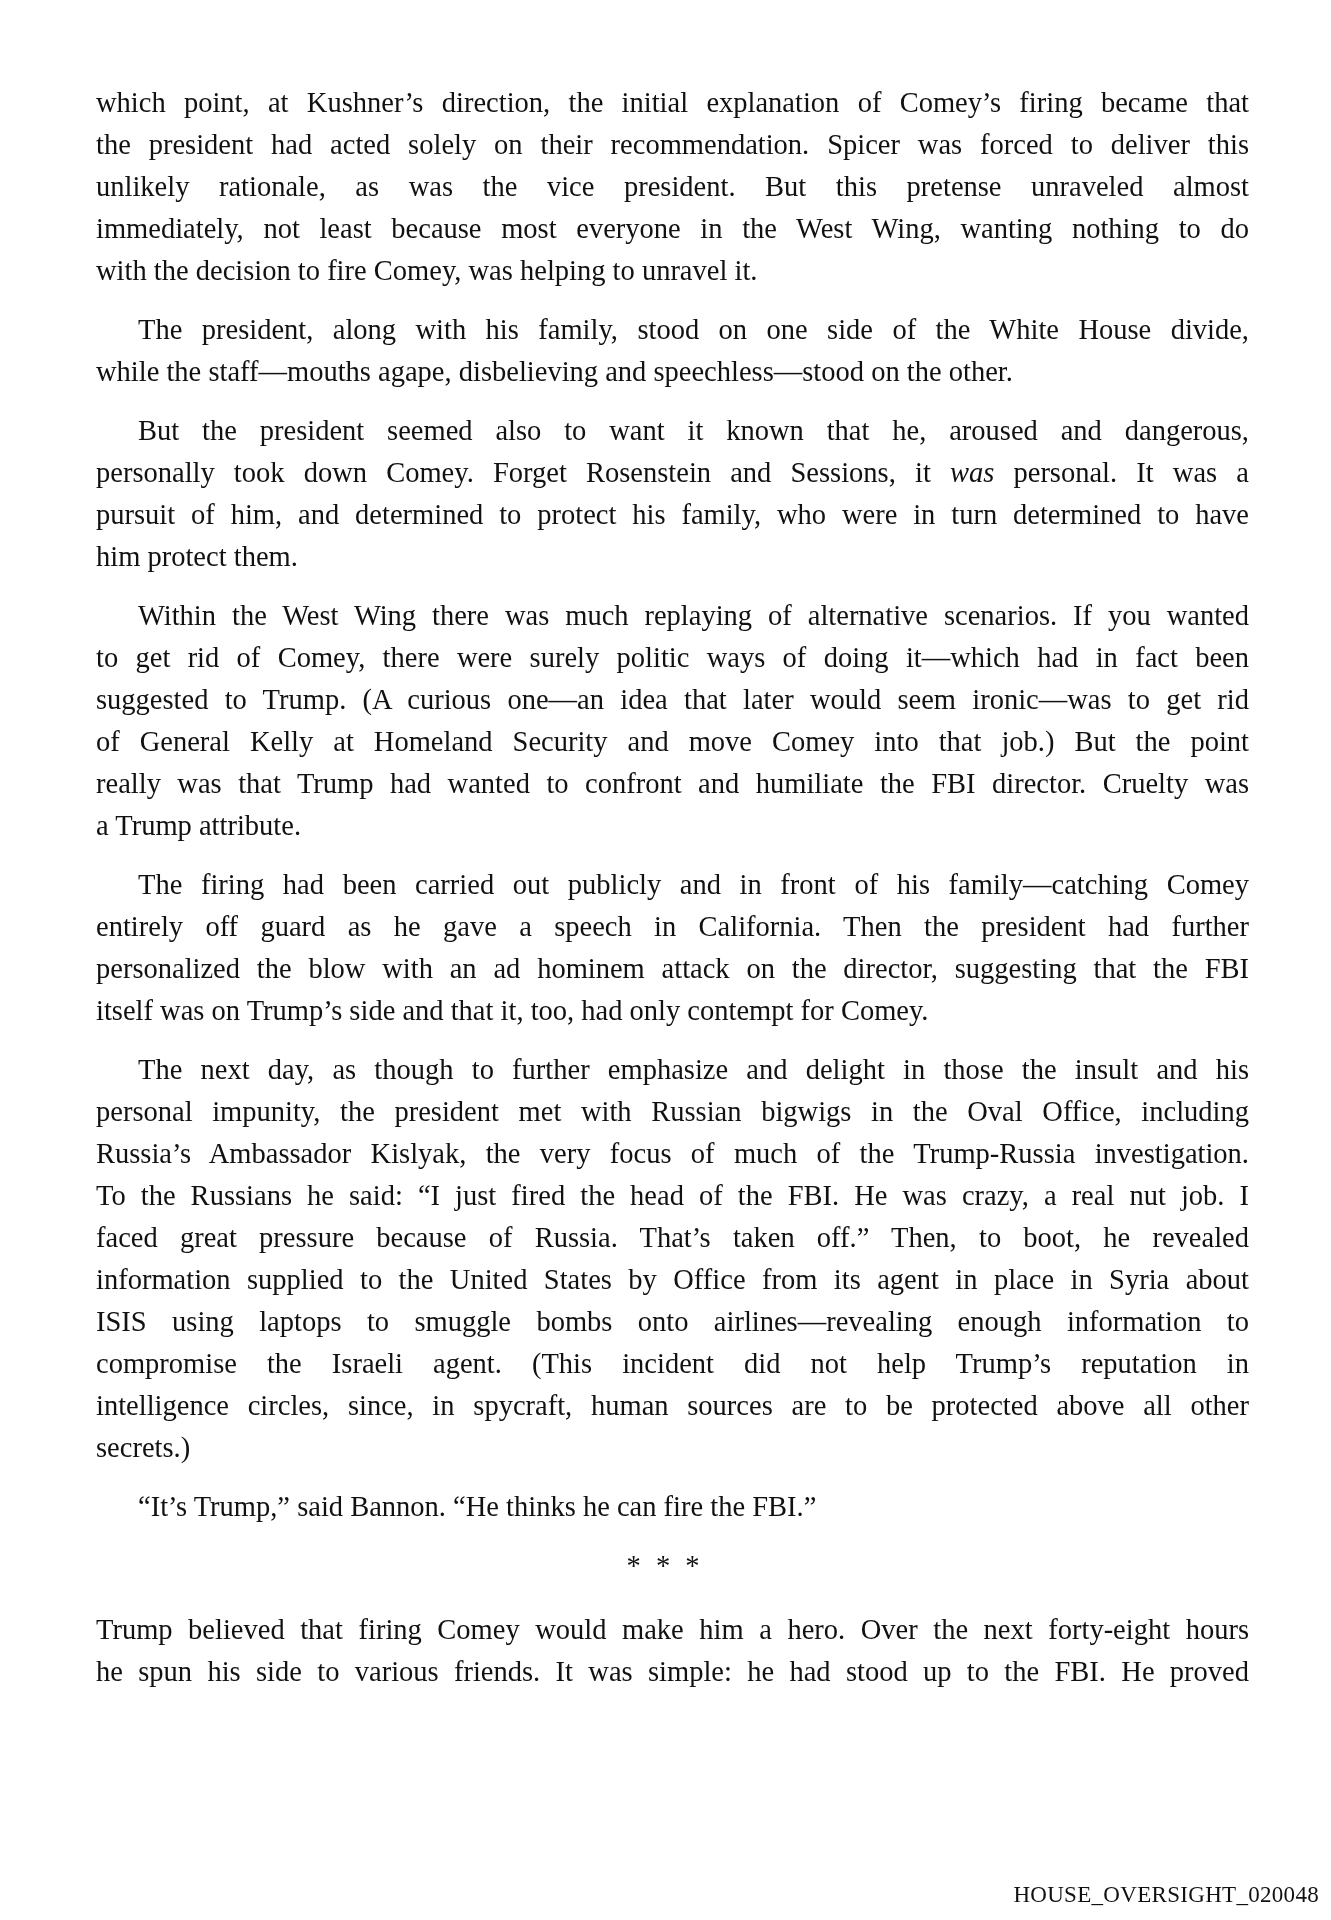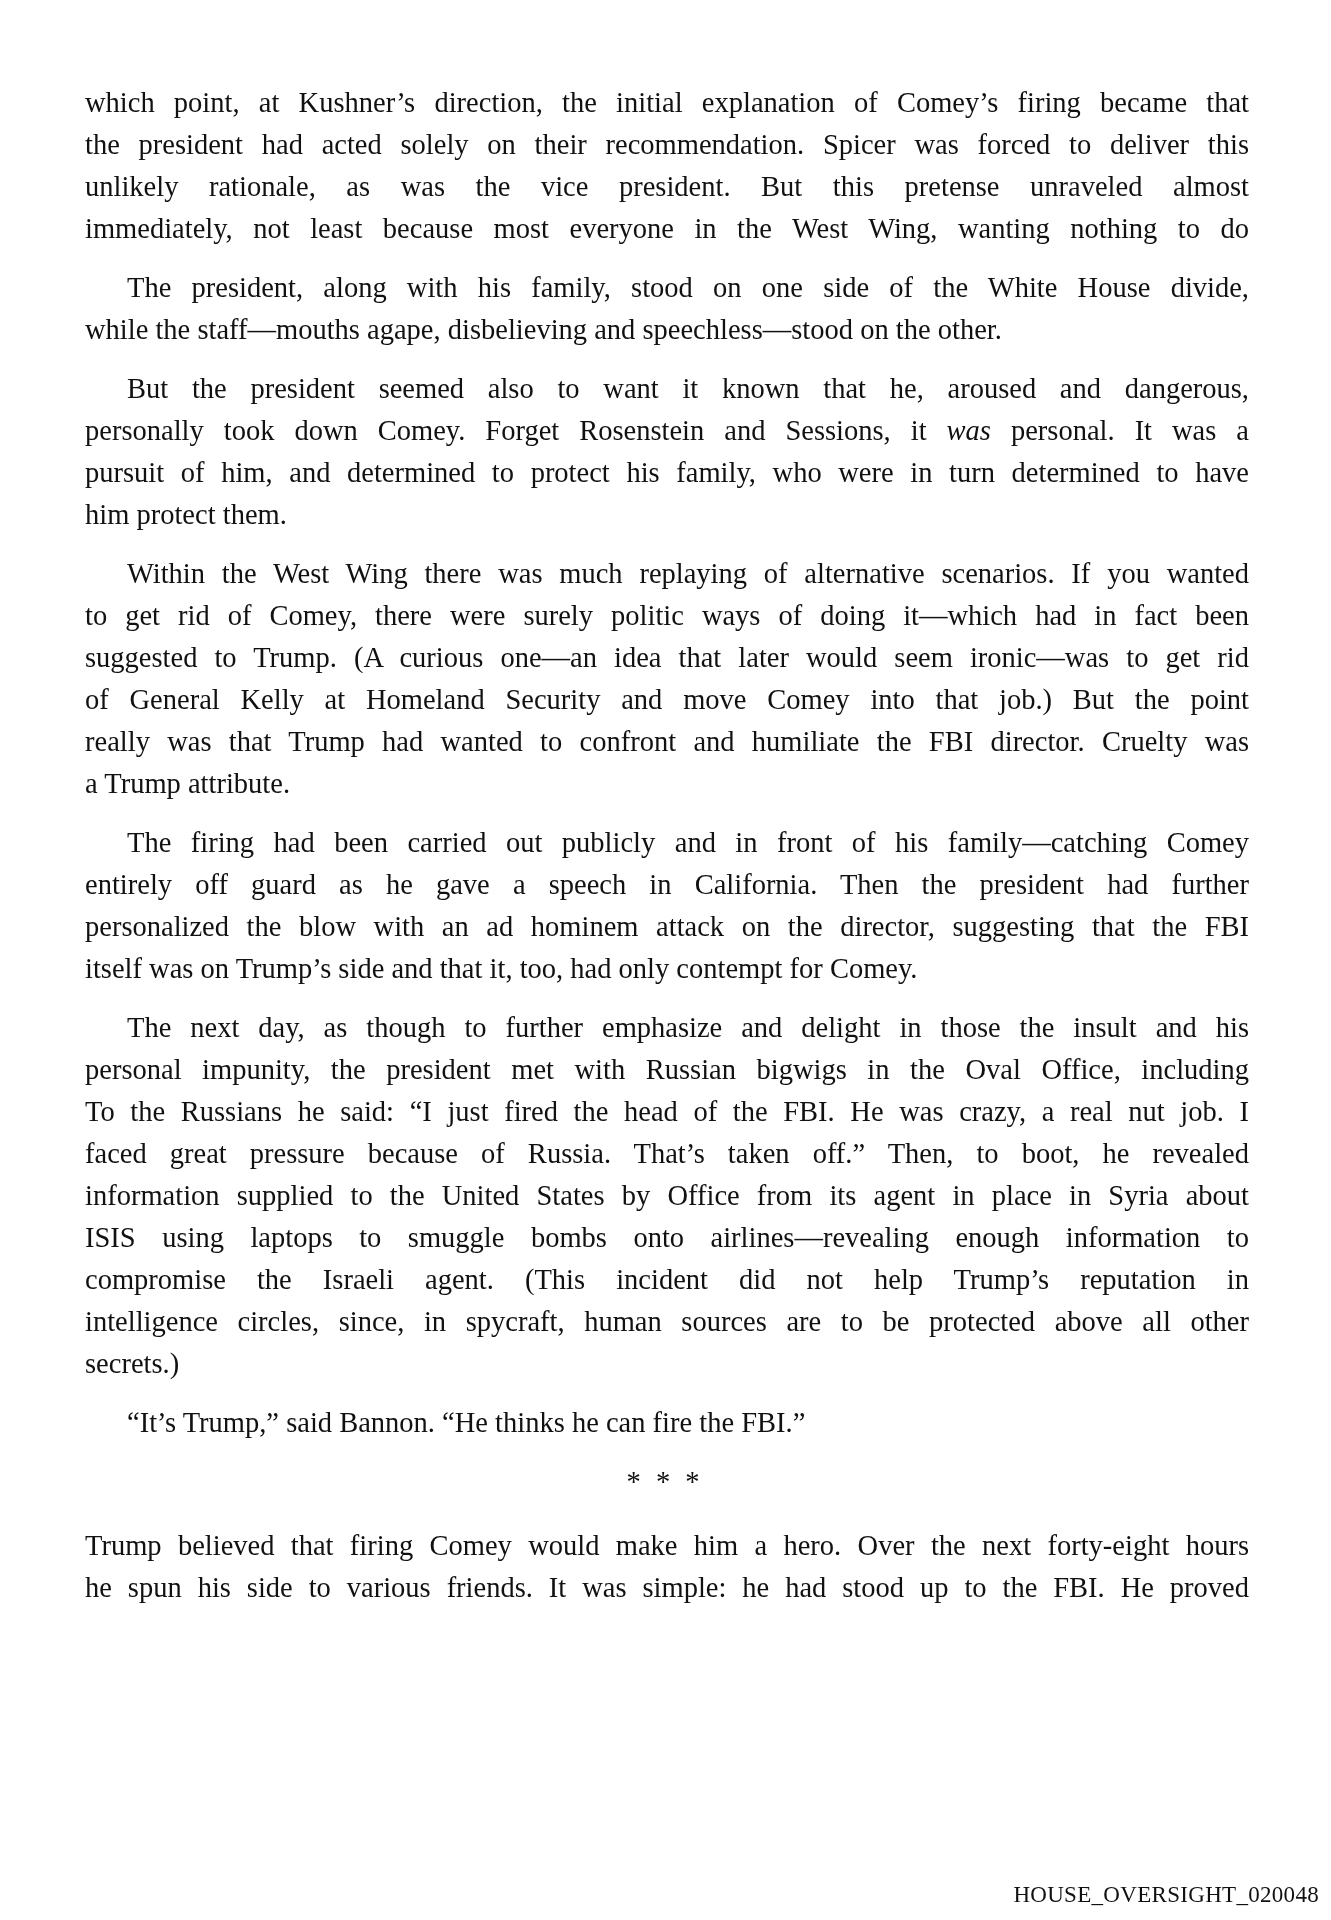--- a/index.html
+++ b/index.html
@@ -2,21 +2,21 @@
 <html><head>
 <meta charset="utf-8">
 <style>
   html, body { margin: 0; padding: 0; background: #ffffff; }
   body { width: 1331px; height: 1920px; position: relative; overflow: hidden; }
   .page {
     position: absolute; left: 81px; top: 82px; width: 1168px;
     font-family: "Liberation Serif", "DejaVu Serif", serif;
     font-size: 28.5px; line-height: 42px; color: #111;
   }
-  .para { margin: 0 0 17px 4px; }
+  .para { margin: 0 0 17px 15px; }
   .line {
     display: block; white-space: nowrap; height: 42px;
     text-align: justify; text-align-last: justify;
   }
   .line.last { text-align: left; text-align-last: left; }
   .line.indent { padding-left: 42px; }
   .sep {
     text-align: center; height: 42px; margin: 0 0 17px 0; letter-spacing: 4px;
   }
   .sep-trail { margin-top: 22px; }
@@ -30,20 +30,21 @@
 </head>
 <body>
 
 <div class="page">
 
   <div class="para">
     <span class="line">which point, at Kushner’s direction, the initial explanation of Comey’s firing became that</span>
     <span class="line">the president had acted solely on their recommendation. Spicer was forced to deliver this</span>
     <span class="line">unlikely rationale, as was the vice president. But this pretense unraveled almost</span>
     <span class="line">immediately, not least because most everyone in the West Wing, wanting nothing to do</span>
+    <span class="line last">with the decision to fire Comey, was helping to unravel it.</span>
   </div>
 
   <div class="para">
     <span class="line indent">The president, along with his family, stood on one side of the White House divide,</span>
     <span class="line last">while the staff—mouths agape, disbelieving and speechless—stood on the other.</span>
   </div>
 
   <div class="para">
     <span class="line indent">But the president seemed also to want it known that he, aroused and dangerous,</span>
     <span class="line"><span>personally took down Comey. Forget Rosenstein and Sessions, it </span><em>was</em><span> personal. It was a</span></span>
@@ -64,20 +65,21 @@
   <div class="para">
     <span class="line indent">The firing had been carried out publicly and in front of his family—catching Comey</span>
     <span class="line">entirely off guard as he gave a speech in California. Then the president had further</span>
     <span class="line">personalized the blow with an ad hominem attack on the director, suggesting that the FBI</span>
     <span class="line last">itself was on Trump’s side and that it, too, had only contempt for Comey.</span>
   </div>
 
   <div class="para">
     <span class="line indent">The next day, as though to further emphasize and delight in those the insult and his</span>
     <span class="line">personal impunity, the president met with Russian bigwigs in the Oval Office, including</span>
+    <span class="line">Russia’s Ambassador Kislyak, the very focus of much of the Trump-Russia investigation.</span>
     <span class="line">To the Russians he said: “I just fired the head of the FBI. He was crazy, a real nut job. I</span>
     <span class="line">faced great pressure because of Russia. That’s taken off.” Then, to boot, he revealed</span>
     <span class="line">information supplied to the United States by Office from its agent in place in Syria about</span>
     <span class="line">ISIS using laptops to smuggle bombs onto airlines—revealing enough information to</span>
     <span class="line">compromise the Israeli agent. (This incident did not help Trump’s reputation in</span>
     <span class="line">intelligence circles, since, in spycraft, human sources are to be protected above all other</span>
     <span class="line last">secrets.)</span>
   </div>
 
   <div class="para">

